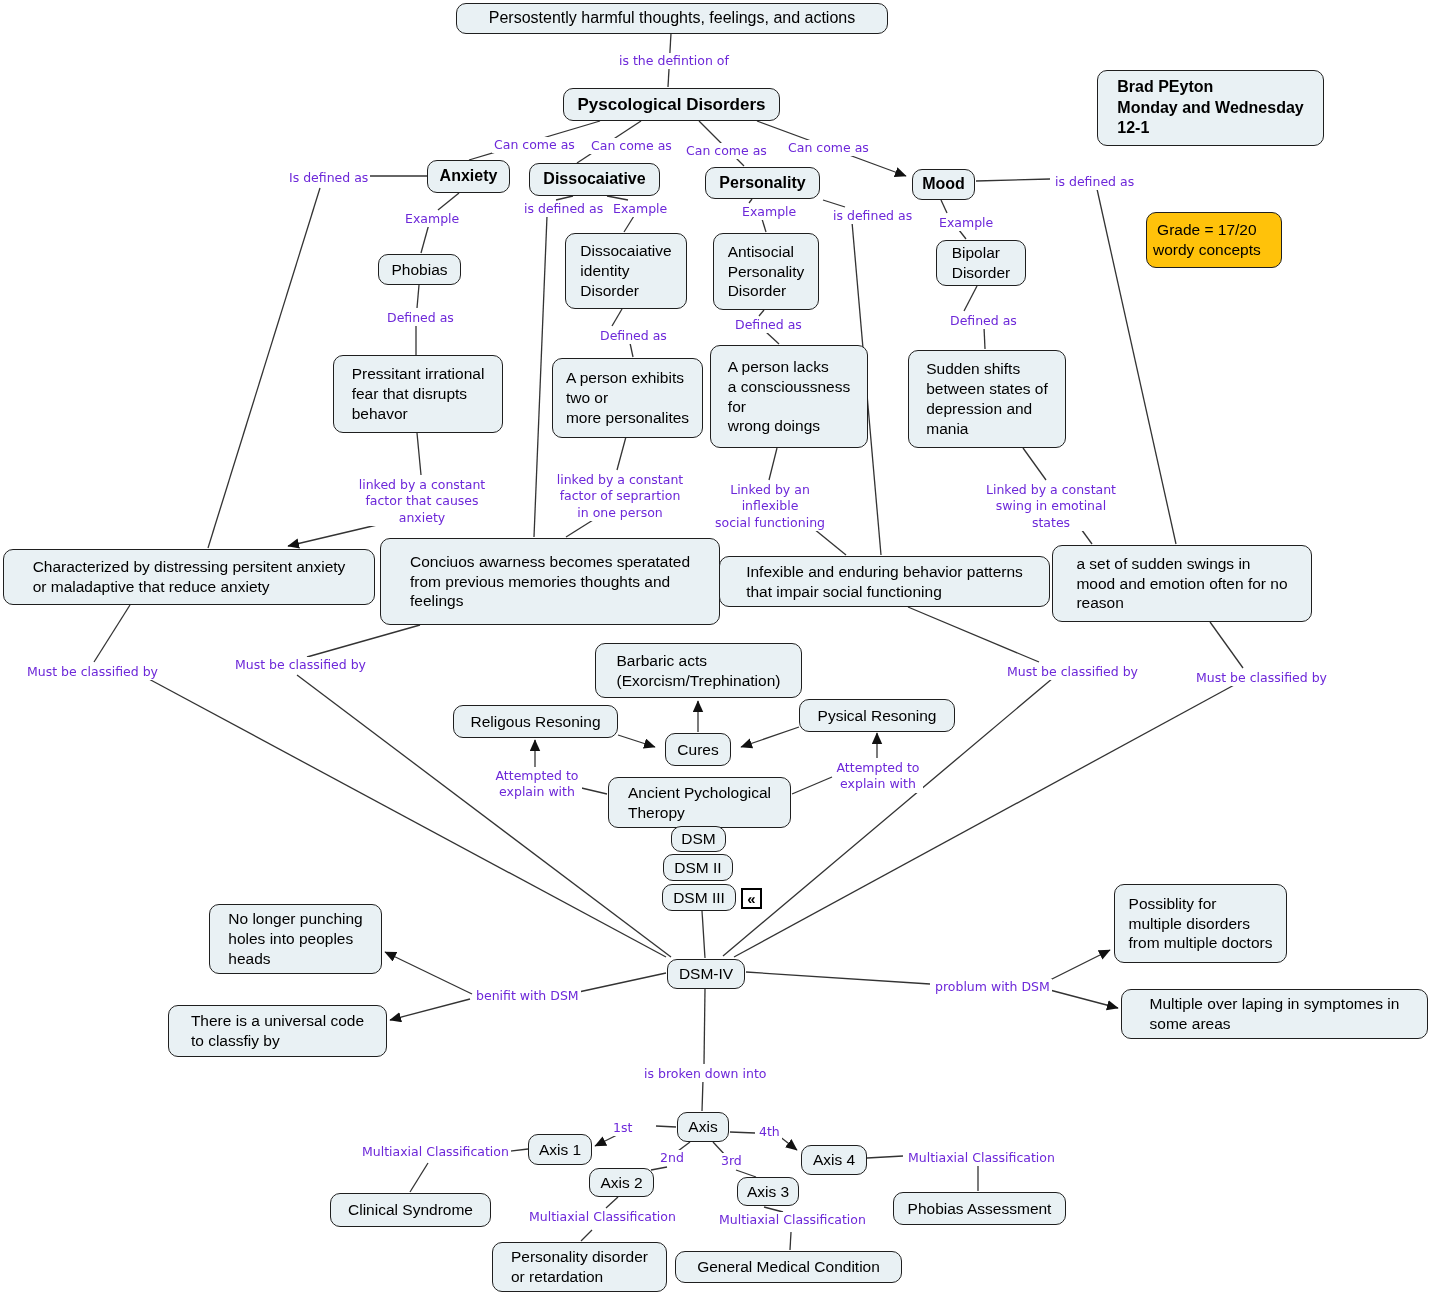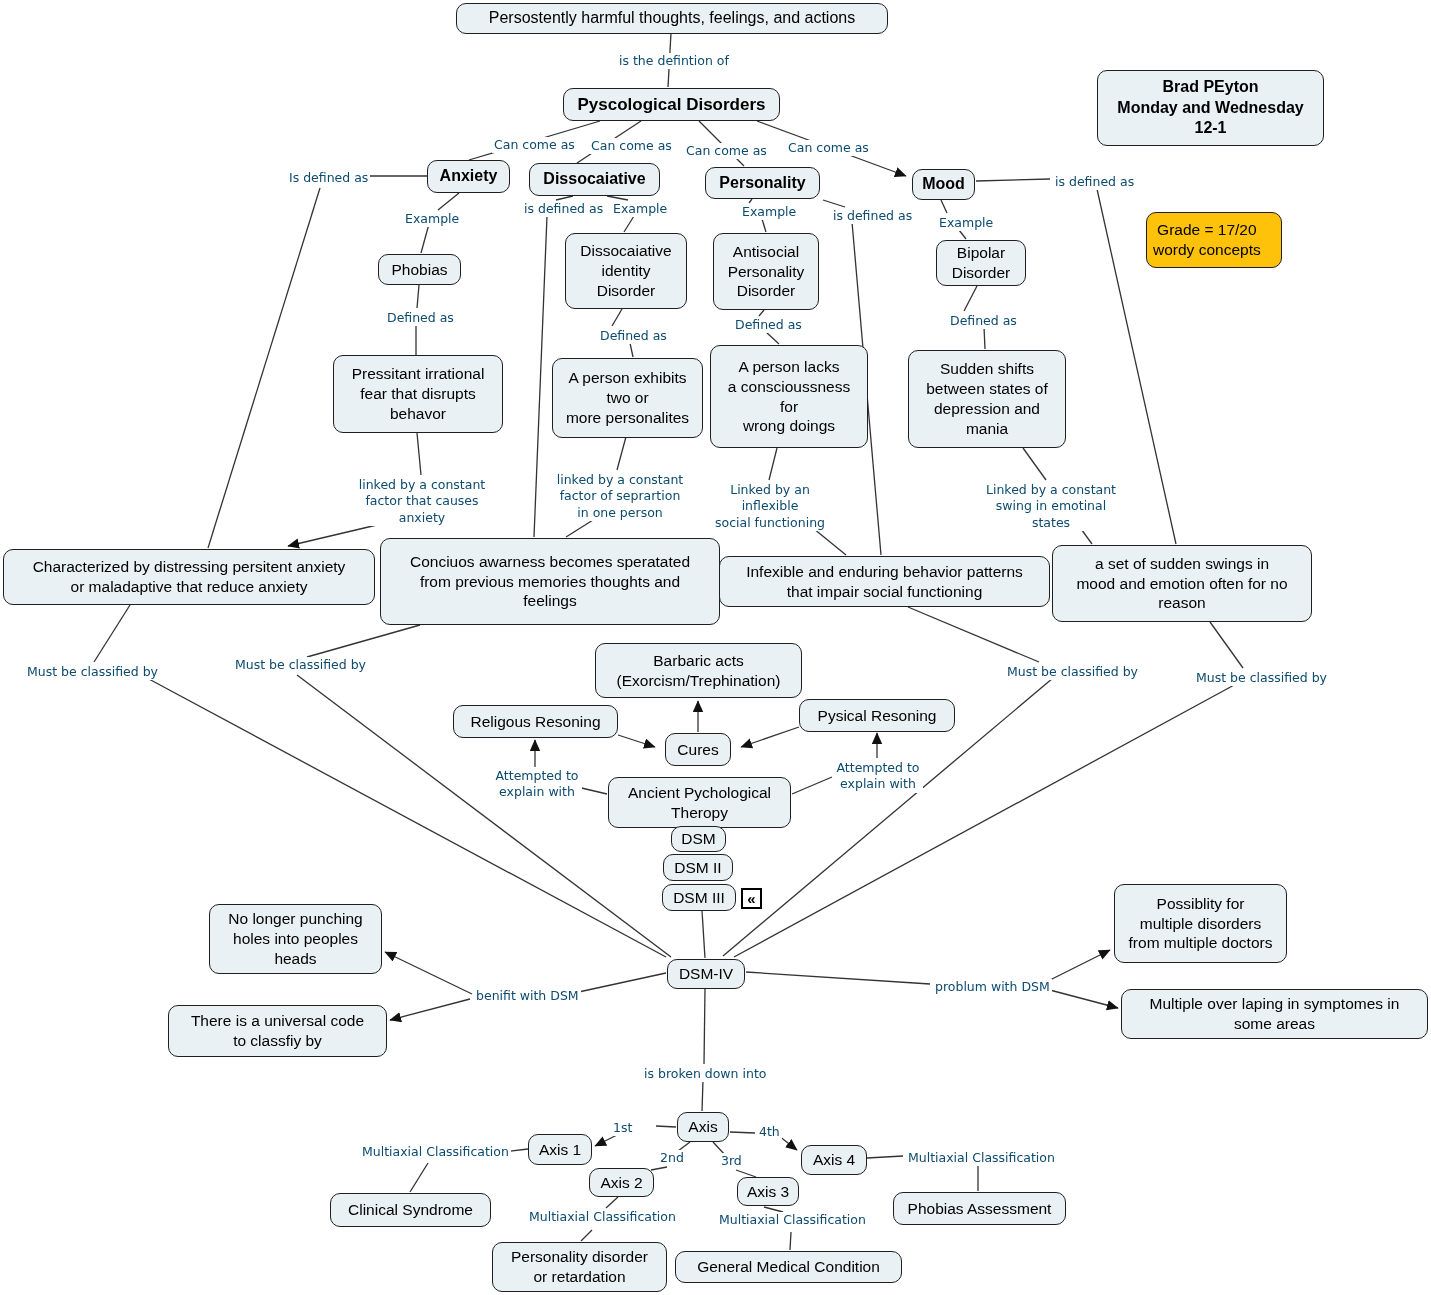--- a/index.html
+++ b/index.html
@@ -1,28 +1,28 @@
 <!DOCTYPE html>
 <html><head>
 <meta charset="utf-8">
 <style>
   html,body{margin:0;padding:0;background:#fff;}
   #canvas{position:relative;width:1431px;height:1295px;background:#ffffff;overflow:hidden;
           font-family:"Liberation Sans",sans-serif;}
   #wires{position:absolute;left:0;top:0;width:1431px;height:1295px;}
   .node{position:absolute;box-sizing:border-box;background:#e9f1f4;border:1.4px solid #1f1f1f;
         border-radius:10px;display:flex;align-items:center;justify-content:center;
-        text-align:center;font-size:15.5px;color:#000;line-height:1.28;padding:2px 6px;
+        text-align:left;font-size:15.5px;color:#000;line-height:1.28;padding:2px 6px;
         white-space:pre-line;}
   .node.bold{font-weight:bold;}
   .node.big{font-size:16px;}
   .node.title{font-size:17px;}
   .node.grade{background:#ffc20a;text-align:center;justify-content:flex-start;margin-left:16px;}
   .lbl{position:absolute;font-family:"DejaVu Sans","Liberation Sans",sans-serif;font-size:12.5px;
-       color:#0c4a6e;background:#fff;line-height:1.3;white-space:pre-line;padding:0 2px;}
+       color:#6d28d9;background:#fff;line-height:1.3;white-space:pre-line;padding:0 2px;}
   .lbl.c{text-align:center;}
   .collapse{position:absolute;box-sizing:border-box;width:21px;height:21px;border:2px solid #000;
        background:#fff;display:flex;align-items:center;justify-content:center;
        font-weight:bold;font-size:15px;line-height:1;}
 </style>
 </head>
 <body>
 
 <div id="canvas">
 

